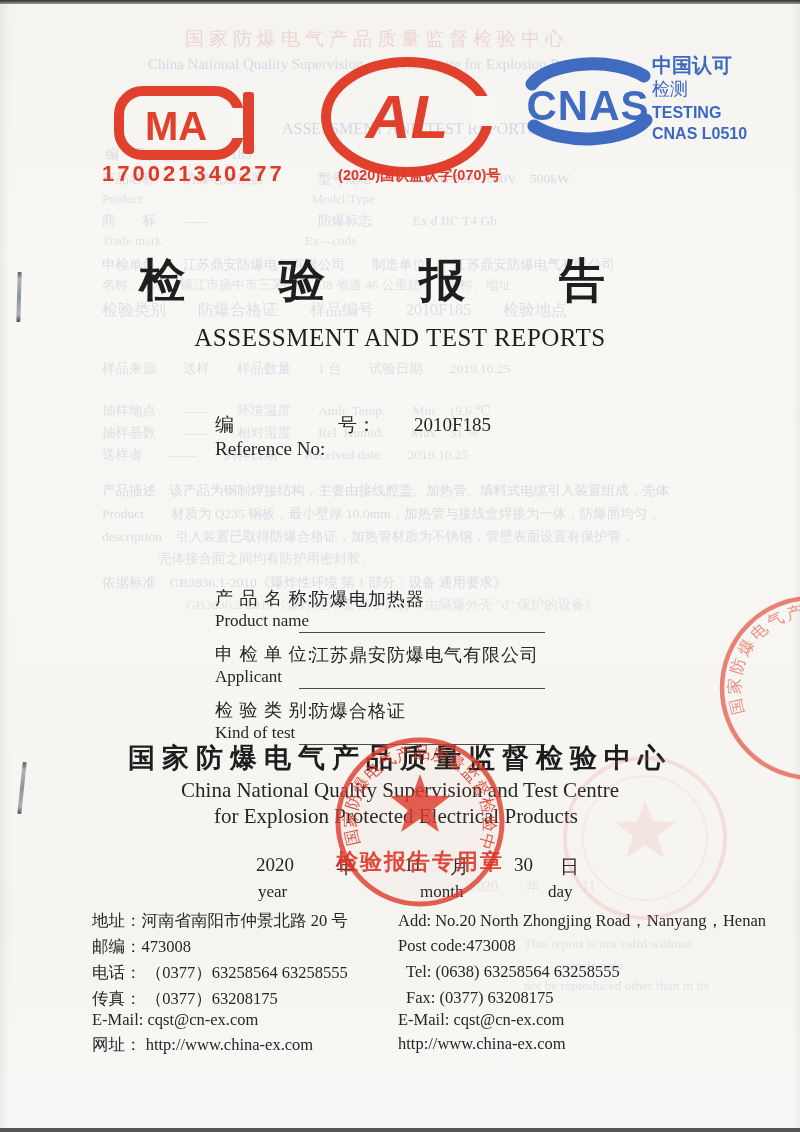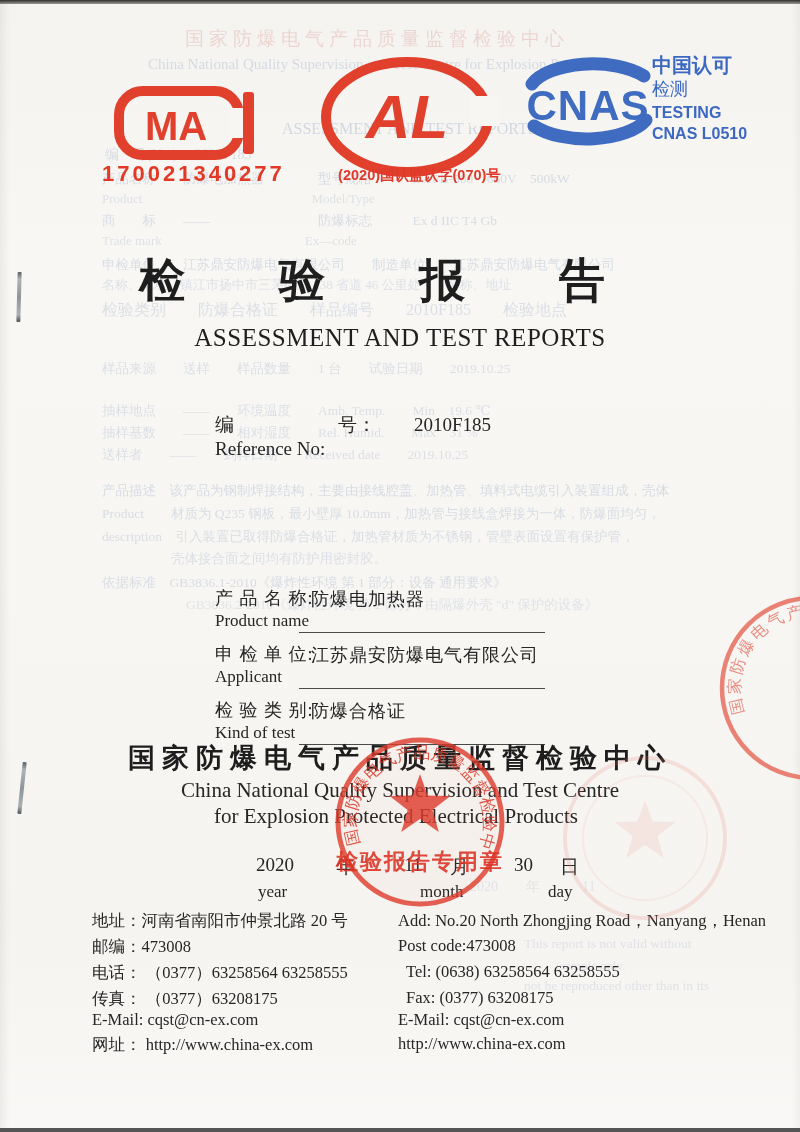--- a/index.html
+++ b/index.html
@@ -68,21 +68,21 @@
       <div class="ghost" style="left: 102px; top: 256px; font-size: 13.5px; opacity: 0.4; color: rgb(169, 182, 204);">申检单位　　江苏鼎安防爆电气有限公司　　制造单位　　江苏鼎安防爆电气有限公司</div>
       <div class="ghost" style="left: 102px; top: 276px; font-size: 13px; opacity: 0.34; color: rgb(169, 182, 204);">名称、地址　镇江市扬中市三茅街道 238 省道 46 公里处　　名称、地址</div>
       <div class="ghost" style="left: 102px; top: 300px; font-size: 16px; opacity: 0.36; color: rgb(169, 182, 204);">检验类别　　防爆合格证　　样品编号　　2010F185　　检验地点</div>
       <div class="ghost" style="left: 102px; top: 360px; font-size: 13.5px; opacity: 0.36; color: rgb(169, 182, 204);">样品来源　　送样　　样品数量　　1 台　　试验日期　　2019.10.25</div>
       <div class="ghost" style="left: 102px; top: 402px; font-size: 13.5px; opacity: 0.36; color: rgb(169, 182, 204);">抽样地点　　——　　环境温度　　Amb. Temp.　　Min　19.6 ℃</div>
       <div class="ghost" style="left: 102px; top: 424px; font-size: 13.5px; opacity: 0.36; color: rgb(169, 182, 204);">抽样基数　　——　　相对湿度　　Rel. Humid.　　Max　31 %</div>
       <div class="ghost" style="left: 102px; top: 446px; font-size: 13.5px; opacity: 0.36; color: rgb(169, 182, 204);">送样者　　——　　到样日期　　Received date　　2019.10.25</div>
       <div class="ghost" style="left: 102px; top: 482px; font-size: 13.5px; opacity: 0.42; color: rgb(169, 182, 204);">产品描述　该产品为钢制焊接结构，主要由接线腔盖、加热管、填料式电缆引入装置组成，壳体</div>
       <div class="ghost" style="left: 102px; top: 505px; font-size: 13.5px; opacity: 0.4; color: rgb(169, 182, 204);">Product　　材质为 Q235 钢板，最小壁厚 10.0mm，加热管与接线盒焊接为一体，防爆面均匀，</div>
       <div class="ghost" style="left: 102px; top: 528px; font-size: 13.5px; opacity: 0.38; color: rgb(169, 182, 204);">description　引入装置已取得防爆合格证，加热管材质为不锈钢，管壁表面设置有保护管，</div>
-      <div class="ghost" style="left: 171px; top: 550px; font-size: 13.5px; opacity: 0.36; color: rgb(169, 182, 204); text-align: right;">壳体接合面之间均有防护用密封胶。</div>
+      <div class="ghost" style="left: 158px; top: 550px; font-size: 13.5px; opacity: 0.36; color: rgb(169, 182, 204); text-align: right;">壳体接合面之间均有防护用密封胶。</div>
       <div class="ghost" style="left: 102px; top: 574px; font-size: 13.5px; opacity: 0.4; color: rgb(169, 182, 204);">依据标准　GB3836.1-2010《爆炸性环境 第 1 部分：设备 通用要求》</div>
       <div class="ghost" style="left: 186px; top: 596px; font-size: 13.5px; opacity: 0.3; color: rgb(169, 182, 204);">GB3836.2-2010《爆炸性环境 第 2 部分：由隔爆外壳 "d" 保护的设备》</div>
       <div class="ghost" style="left: 524px; top: 936px; font-size: 13.5px; opacity: 0.3; color: rgb(169, 182, 204);">This report is not valid without</div>
       <div class="ghost" style="left: 560px; top: 958px; font-size: 13px; opacity: 0.26; color: rgb(169, 182, 204);">sample only.</div>
       <div class="ghost" style="left: 524px; top: 978px; font-size: 13.5px; opacity: 0.3; color: rgb(169, 182, 204);">not be reproduced other than in its</div>
       <div class="ghost" style="left: 470px; top: 878px; font-size: 14px; opacity: 0.28; color: rgb(169, 182, 204);">2020　　年　　　11</div>
     </div>
 
   <div class="content">
 

